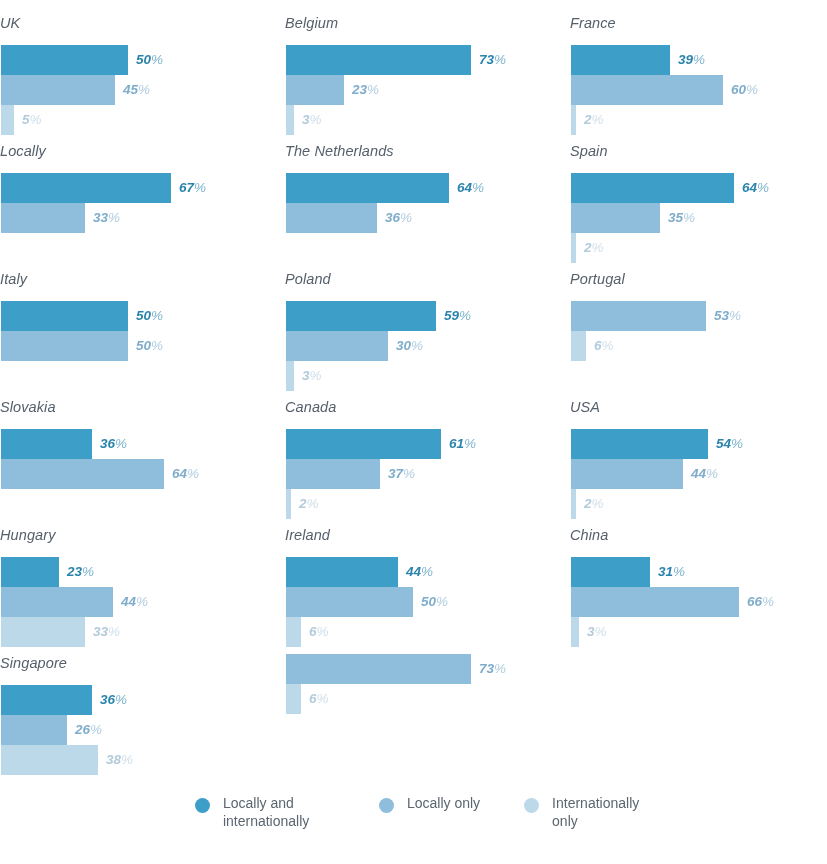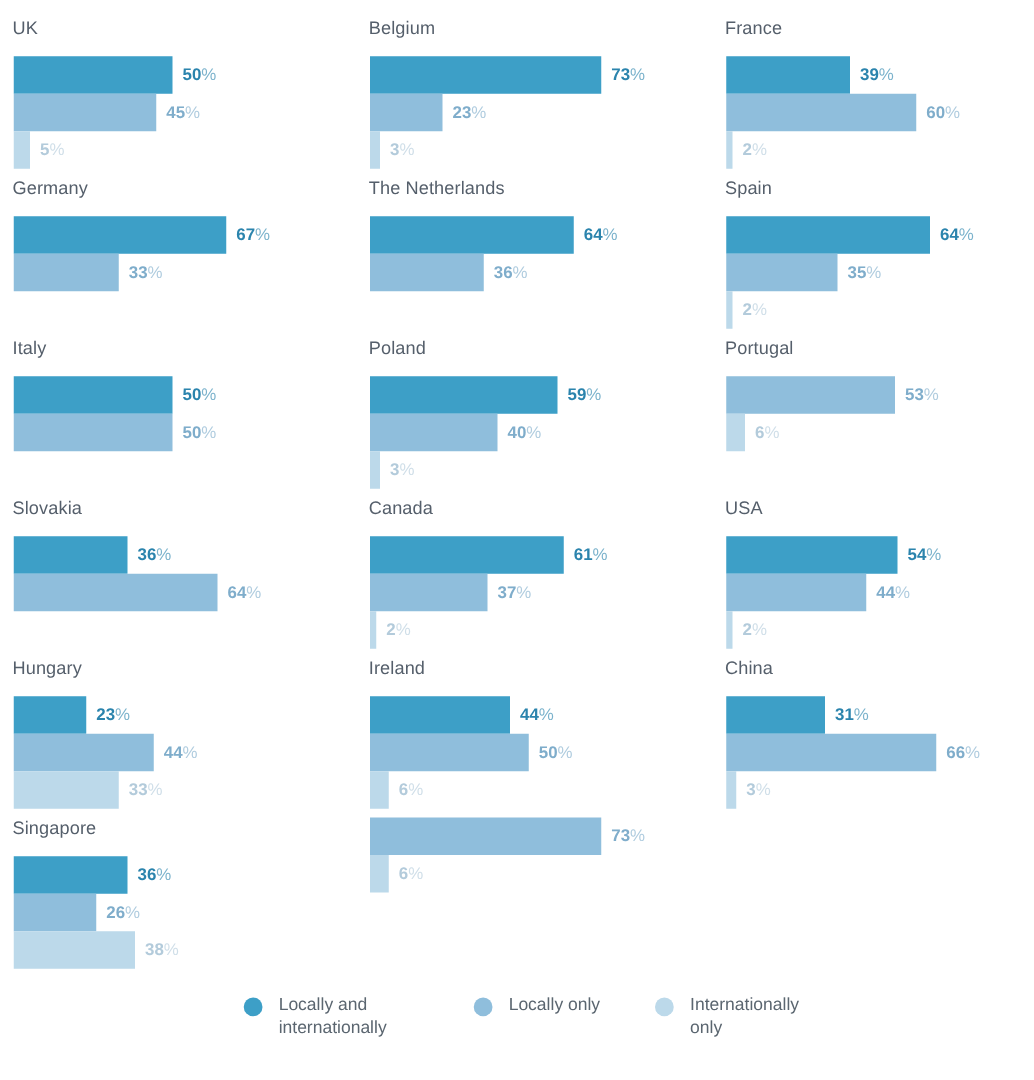--- a/index.html
+++ b/index.html
@@ -23,22 +23,23 @@
   }
   .panel-grid {
     display: grid;
     grid-template-columns: 285px 285px 257px;
     grid-auto-rows: 128px;
     width: 827px;
   }
   .panel {
     position: relative;
     box-sizing: border-box;
-    padding-left: 11px;
+    padding-left: 1px;
     padding-right: 4px;
+    font-style: italic;
   }
   .panel-title {
     font-size: 14.5px;
     color: #555f6b;
     letter-spacing: 0.1px;
     line-height: 1;
     padding-top: 16px;
     padding-bottom: 0;
     margin: 0 0 0 -1px;
     white-space: nowrap;
@@ -159,21 +160,21 @@
             <div class="bar s1" style="width: 152px;"></div>
             <div class="bar-label lbl1"><span>60</span><span class="pct">%</span></div>
           </div>
           <div class="bar-row">
             <div class="bar s2" style="width: 5px;"></div>
             <div class="bar-label lbl2"><span>2</span><span class="pct">%</span></div>
           </div>
         </div>
       </div>
       <div class="panel">
-        <div class="panel-title">Germany</div>
+        <div class="panel-title">Locally</div>
         <div class="bars">
           <div class="bar-row">
             <div class="bar s0" style="width: 170px;"></div>
             <div class="bar-label lbl0"><span>67</span><span class="pct">%</span></div>
           </div>
           <div class="bar-row">
             <div class="bar s1" style="width: 84px;"></div>
             <div class="bar-label lbl1"><span>33</span><span class="pct">%</span></div>
           </div>
         </div>
@@ -223,21 +224,21 @@
       </div>
       <div class="panel">
         <div class="panel-title">Poland</div>
         <div class="bars">
           <div class="bar-row">
             <div class="bar s0" style="width: 150px;"></div>
             <div class="bar-label lbl0"><span>59</span><span class="pct">%</span></div>
           </div>
           <div class="bar-row">
             <div class="bar s1" style="width: 102px;"></div>
-            <div class="bar-label lbl1"><span>40</span><span class="pct">%</span></div>
+            <div class="bar-label lbl1"><span>30</span><span class="pct">%</span></div>
           </div>
           <div class="bar-row">
             <div class="bar s2" style="width: 8px;"></div>
             <div class="bar-label lbl2"><span>3</span><span class="pct">%</span></div>
           </div>
         </div>
       </div>
       <div class="panel">
         <div class="panel-title">Portugal</div>
         <div class="bars">

